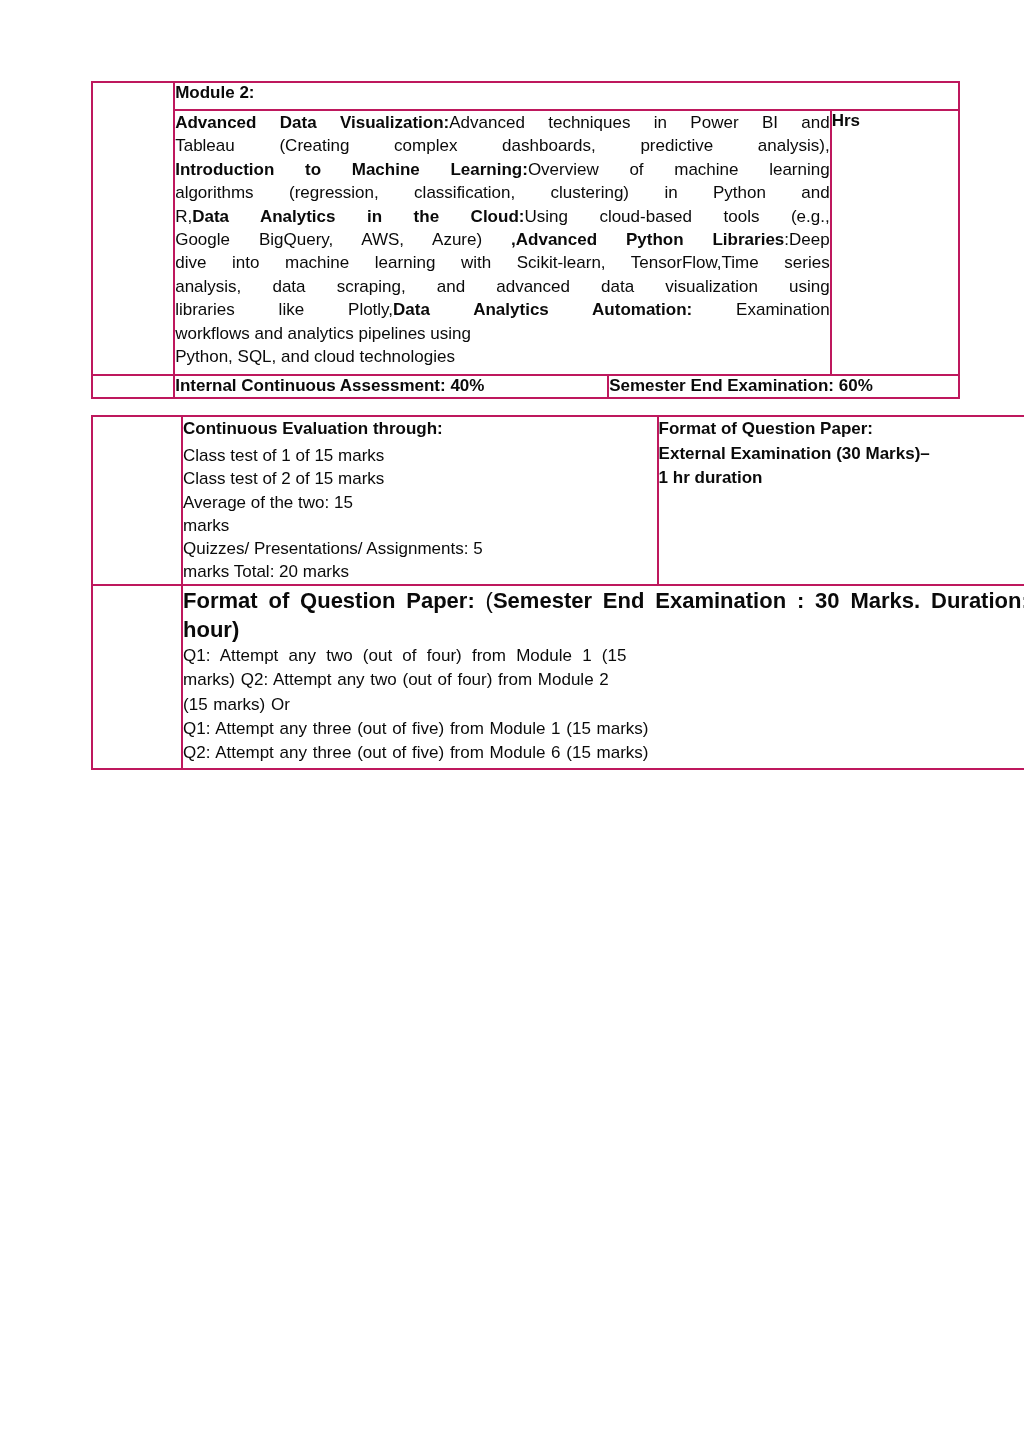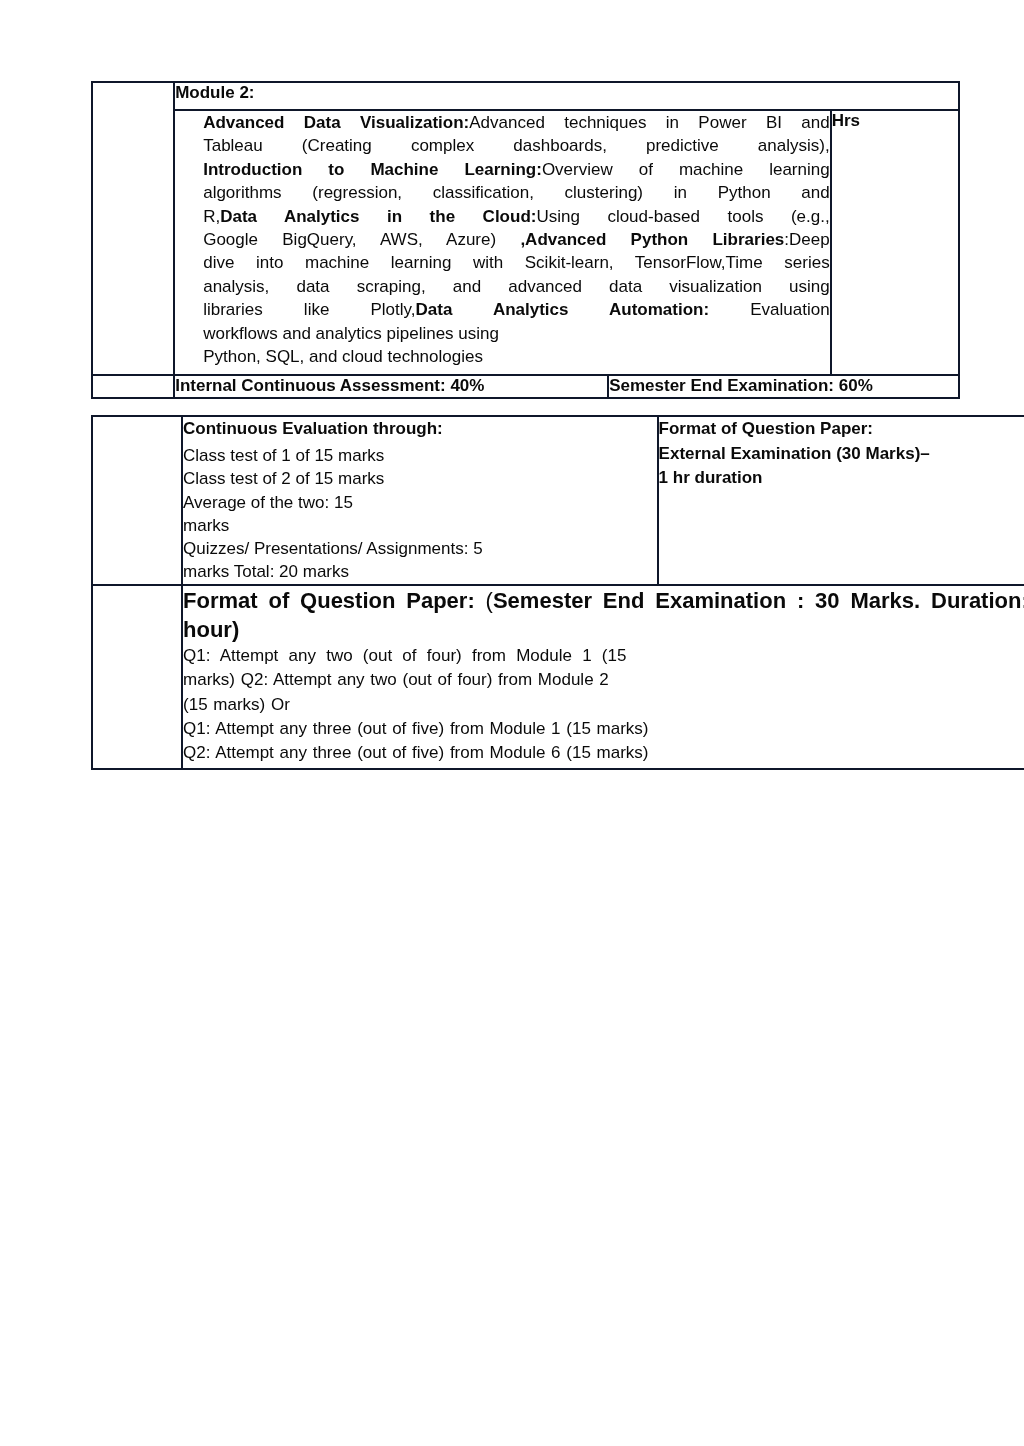--- a/index.html
+++ b/index.html
@@ -10,41 +10,41 @@
     font-family:"Liberation Sans","DejaVu Sans",sans-serif;
     color:#0a0a0a;
     overflow:hidden;
   }
   table.doc{
     position:absolute;
     border-collapse:collapse;
     table-layout:fixed;
   }
   table.doc td{
-    border:2px solid #0f172a;
+    border:2px solid #be185d;
     vertical-align:top;
     padding:0;
     font-size:17px;
     overflow:hidden;
   }
   #table-top{left:91px;top:81px;width:869px;}
   #table-bottom{left:91px;top:415px;width:952px;padding-left:42px;}
 
   td.gutter{background:#ffffff;}
   td.module-cell{padding:4px 8px 0 9px;font-weight:bold;font-size:17.5px;}
   td.content-cell{padding:5px 8px 0 9px;}
   td.hrs-cell{padding:5px 4px 0 8px;font-weight:bold;}
   td.ica-cell,td.see-cell{padding:4px 4px 0 9px;font-weight:bold;}
   td.eval-cell{padding:4px 6px 0 9px;}
   td.qp-side-cell{padding:4px 4px 0 10px;font-weight:bold;}
   td.format-cell{padding:8px 5px 0 9px;}
 
   
   .tl{white-space:pre-wrap;}
-  .content-lines .tl{line-height:23.4px;padding-left:28px;}
+  .content-lines .tl{line-height:23.4px;}
   .jl{text-align:justify;text-align-last:justify;}
   .ll{text-align:left;text-align-last:left;}
   .b{font-weight:bold;}
   .r{font-weight:normal;}
 
   .eval-title{font-weight:bold;margin-bottom:3px;line-height:24px;}
   .eval-lines .tl{line-height:23.3px;}
   .qp-side-lines .tl{line-height:24.7px;}
 
   .format-title .tl{line-height:29px;font-size:22px;}
@@ -78,21 +78,21 @@
       <td class="content-cell" colspan="2">
         <div class="content-lines" id="content-lines">
               <div class="tl jl"><span class="b">Advanced Data Visualization:</span><span class="r">Advanced techniques in Power BI and</span></div>
               <div class="tl jl"><span class="r">Tableau (Creating complex dashboards, predictive analysis),</span></div>
               <div class="tl jl"><span class="b">Introduction to Machine Learning:</span><span class="r">Overview of machine learning</span></div>
               <div class="tl jl"><span class="r">algorithms (regression, classification, clustering) in Python and</span></div>
               <div class="tl jl"><span class="r">R,</span><span class="b">Data Analytics in the Cloud:</span><span class="r">Using cloud-based tools (e.g.,</span></div>
               <div class="tl jl"><span class="r">Google BigQuery, AWS, Azure) </span><span class="b">,Advanced Python Libraries</span><span class="r">:Deep</span></div>
               <div class="tl jl"><span class="r">dive into machine learning with Scikit-learn, TensorFlow,Time series</span></div>
               <div class="tl jl"><span class="r">analysis, data scraping, and advanced data visualization using</span></div>
-              <div class="tl jl"><span class="r">libraries like Plotly,</span><span class="b">Data Analytics Automation:</span><span class="r"> Evaluation</span></div>
+              <div class="tl jl"><span class="r">libraries like Plotly,</span><span class="b">Data Analytics Automation:</span><span class="r"> Examination</span></div>
               <div class="tl ll"><span class="r">workflows and analytics pipelines using</span></div>
               <div class="tl ll"><span class="r">Python, SQL, and cloud technologies</span></div>
             </div>
       </td>
       <td class="hrs-cell">
         <span>Hrs</span>
       </td>
     </tr>
     <tr style="height:23px">
       <td class="gutter"></td>

